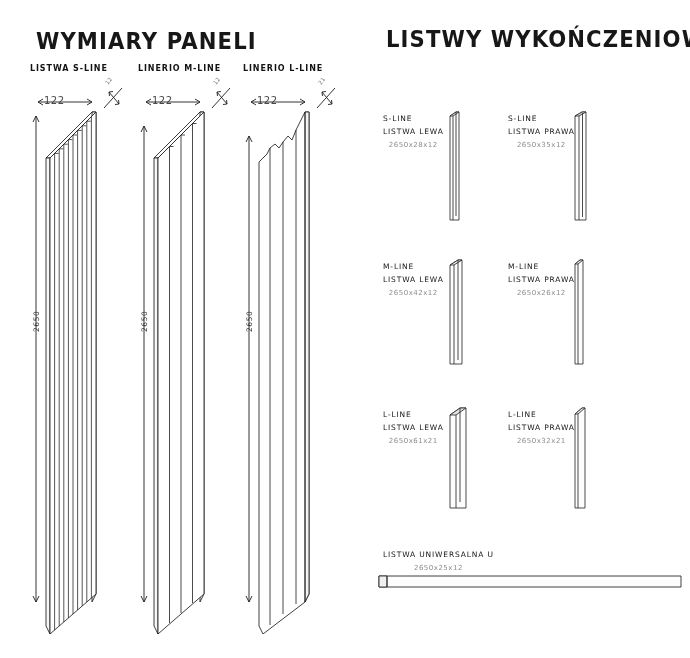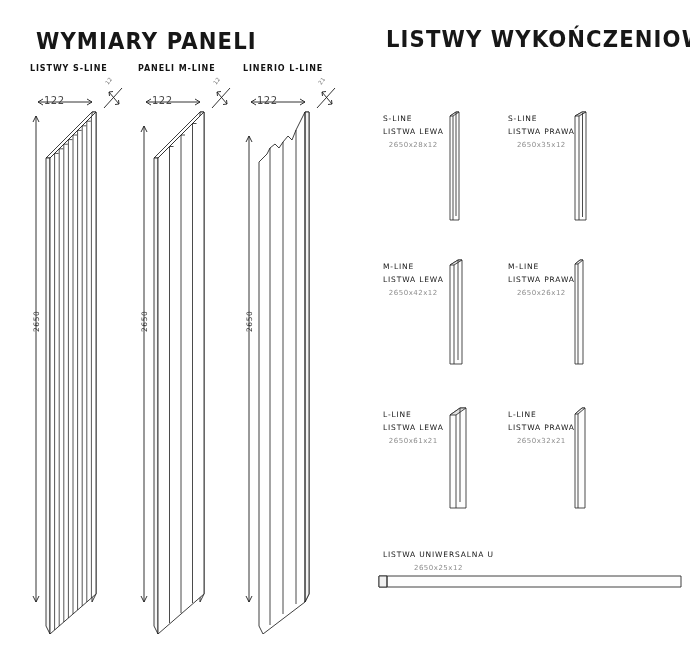--- a/index.html
+++ b/index.html
@@ -115,21 +115,21 @@
   #universal-shape { position: absolute; left: -8px; top: 24px; }
 </style>
 </head>
 <body>
 
 <div class="section-title" id="title-panels">WYMIARY PANELI</div>
 
 <div class="section-title" id="title-trims">LISTWY WYKOŃCZENIOWE</div>
 
 <div class="panel-col" id="panel-col-s">
-  <div class="panel-name">LISTWY S-LINE</div>
+  <div class="panel-name">LISTWA S-LINE</div>
 
   <div class="width-label">122</div>
 
   <div class="thick-label">12</div>
 
   <div class="height-label">2650</div>
 
   <svg class="panel-svg" width="108" height="560" viewBox="0 0 108 560">
     <g stroke="#1d1d1d" fill="none" stroke-width="0.9">
 
@@ -177,21 +177,21 @@
       <line x1="38.4" y1="65.6" x2="42.4" y2="65.6"></line>
       <line x1="43.0" y1="61.0" x2="47.0" y2="61.0"></line>
       <line x1="47.6" y1="56.4" x2="51.6" y2="56.4"></line>
       <line x1="52.2" y1="51.8" x2="56.2" y2="51.8"></line>
       <line x1="56.8" y1="47.2" x2="60.8" y2="47.2"></line>
     </g>
   </svg>
 </div>
 
 <div class="panel-col" id="panel-col-m">
-  <div class="panel-name">PANELI M-LINE</div>
+  <div class="panel-name">LINERIO M-LINE</div>
 
   <div class="width-label">122</div>
 
   <div class="thick-label">12</div>
 
   <div class="height-label">2650</div>
 
   <svg class="panel-svg" width="108" height="560" viewBox="0 0 108 560">
     <g stroke="#1d1d1d" fill="none" stroke-width="0.9">
       <line x1="8" y1="28" x2="62" y2="28"></line>

